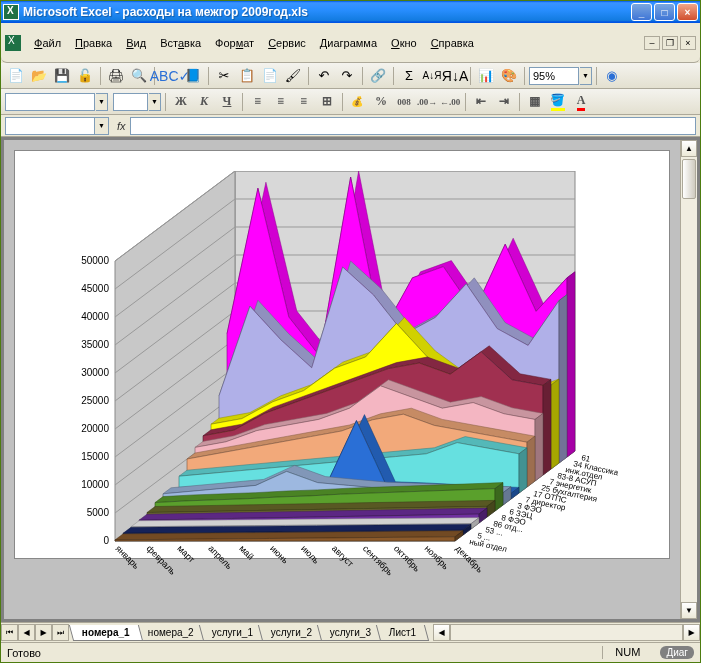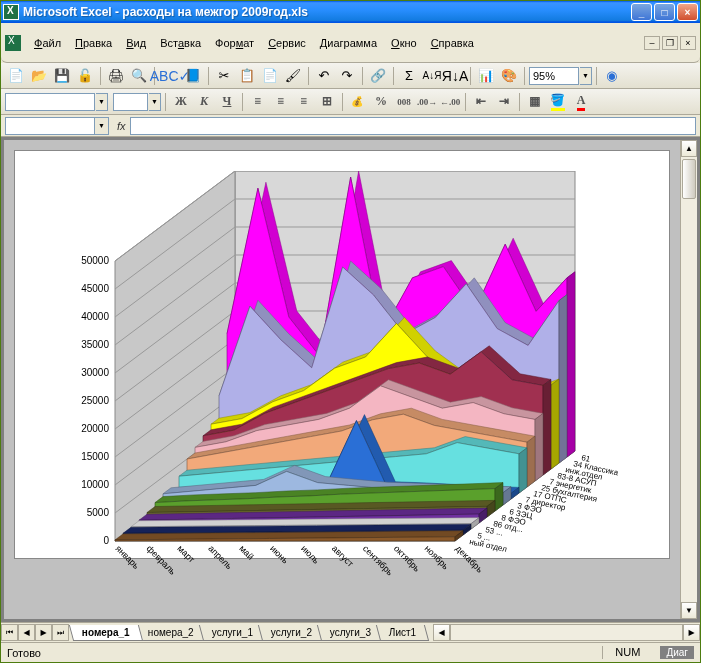--- a/index.html
+++ b/index.html
@@ -61,21 +61,21 @@
   .sheet-tabs { display: flex; margin-left: 2px; }
   .sheet-tab { padding: 2px 10px; background: #ece9d8; border: 1px solid #808080; border-top: none; font-size: 10px; cursor: pointer; position: relative; transform: skewX(15deg); margin-right: -4px; }
   .sheet-tab span { display: inline-block; transform: skewX(-15deg); }
   .sheet-tab.active { background: white; font-weight: bold; z-index: 2; }
   .hscroll { flex: 1; display: flex; margin-left: 10px; }
   .hscroll-track { flex: 1; background: #f0ede0; border: 1px solid #aca899; }
   
   .statusbar { height: 20px; background: #ece9d8; display: flex; align-items: center; padding: 0 6px; border-top: 1px solid #aca899; font-size: 11px; }
   .status-section { padding: 0 12px; border-left: 1px solid #aca899; }
   .status-right { margin-left: auto; display: flex; }
-  .diag-indicator { background: #808080; color: white; padding: 1px 6px; font-size: 10px; margin-left: 8px; }
+  .diag-indicator { background: #808080; color: white; padding: 1px 6px; font-size: 10px; margin-left: 8px; border-radius: 6px; }
 </style>
 </head>
 <body>
 
 <div class="window">
 
   <div class="titlebar">
     <div class="icon"></div>
     <div class="title-text">Microsoft Excel - расходы на межгор 2009год.xls</div>
     <div class="window-controls">

